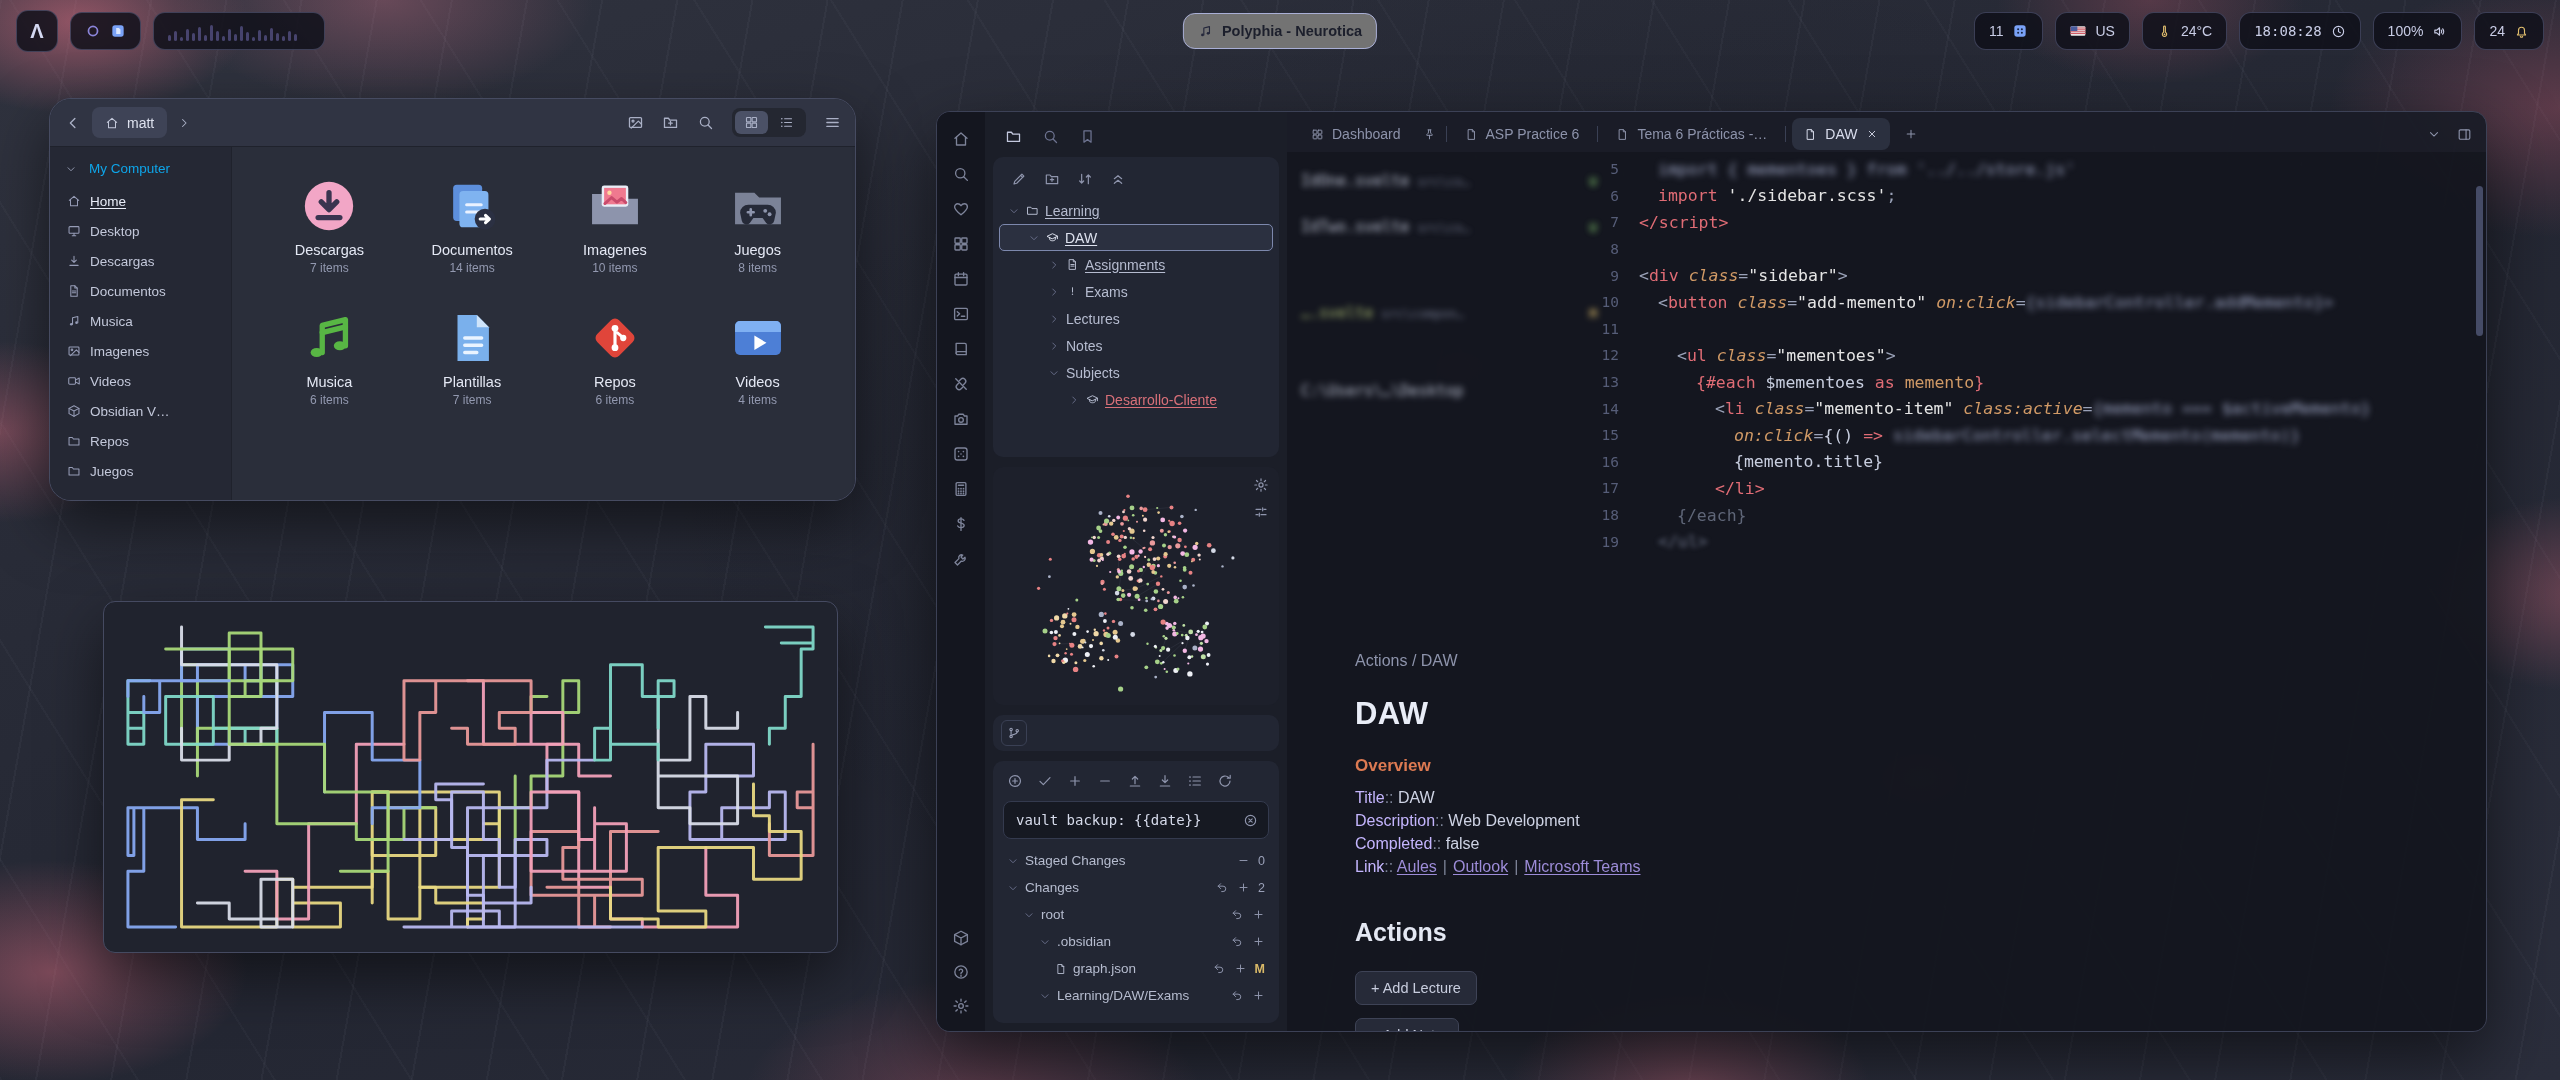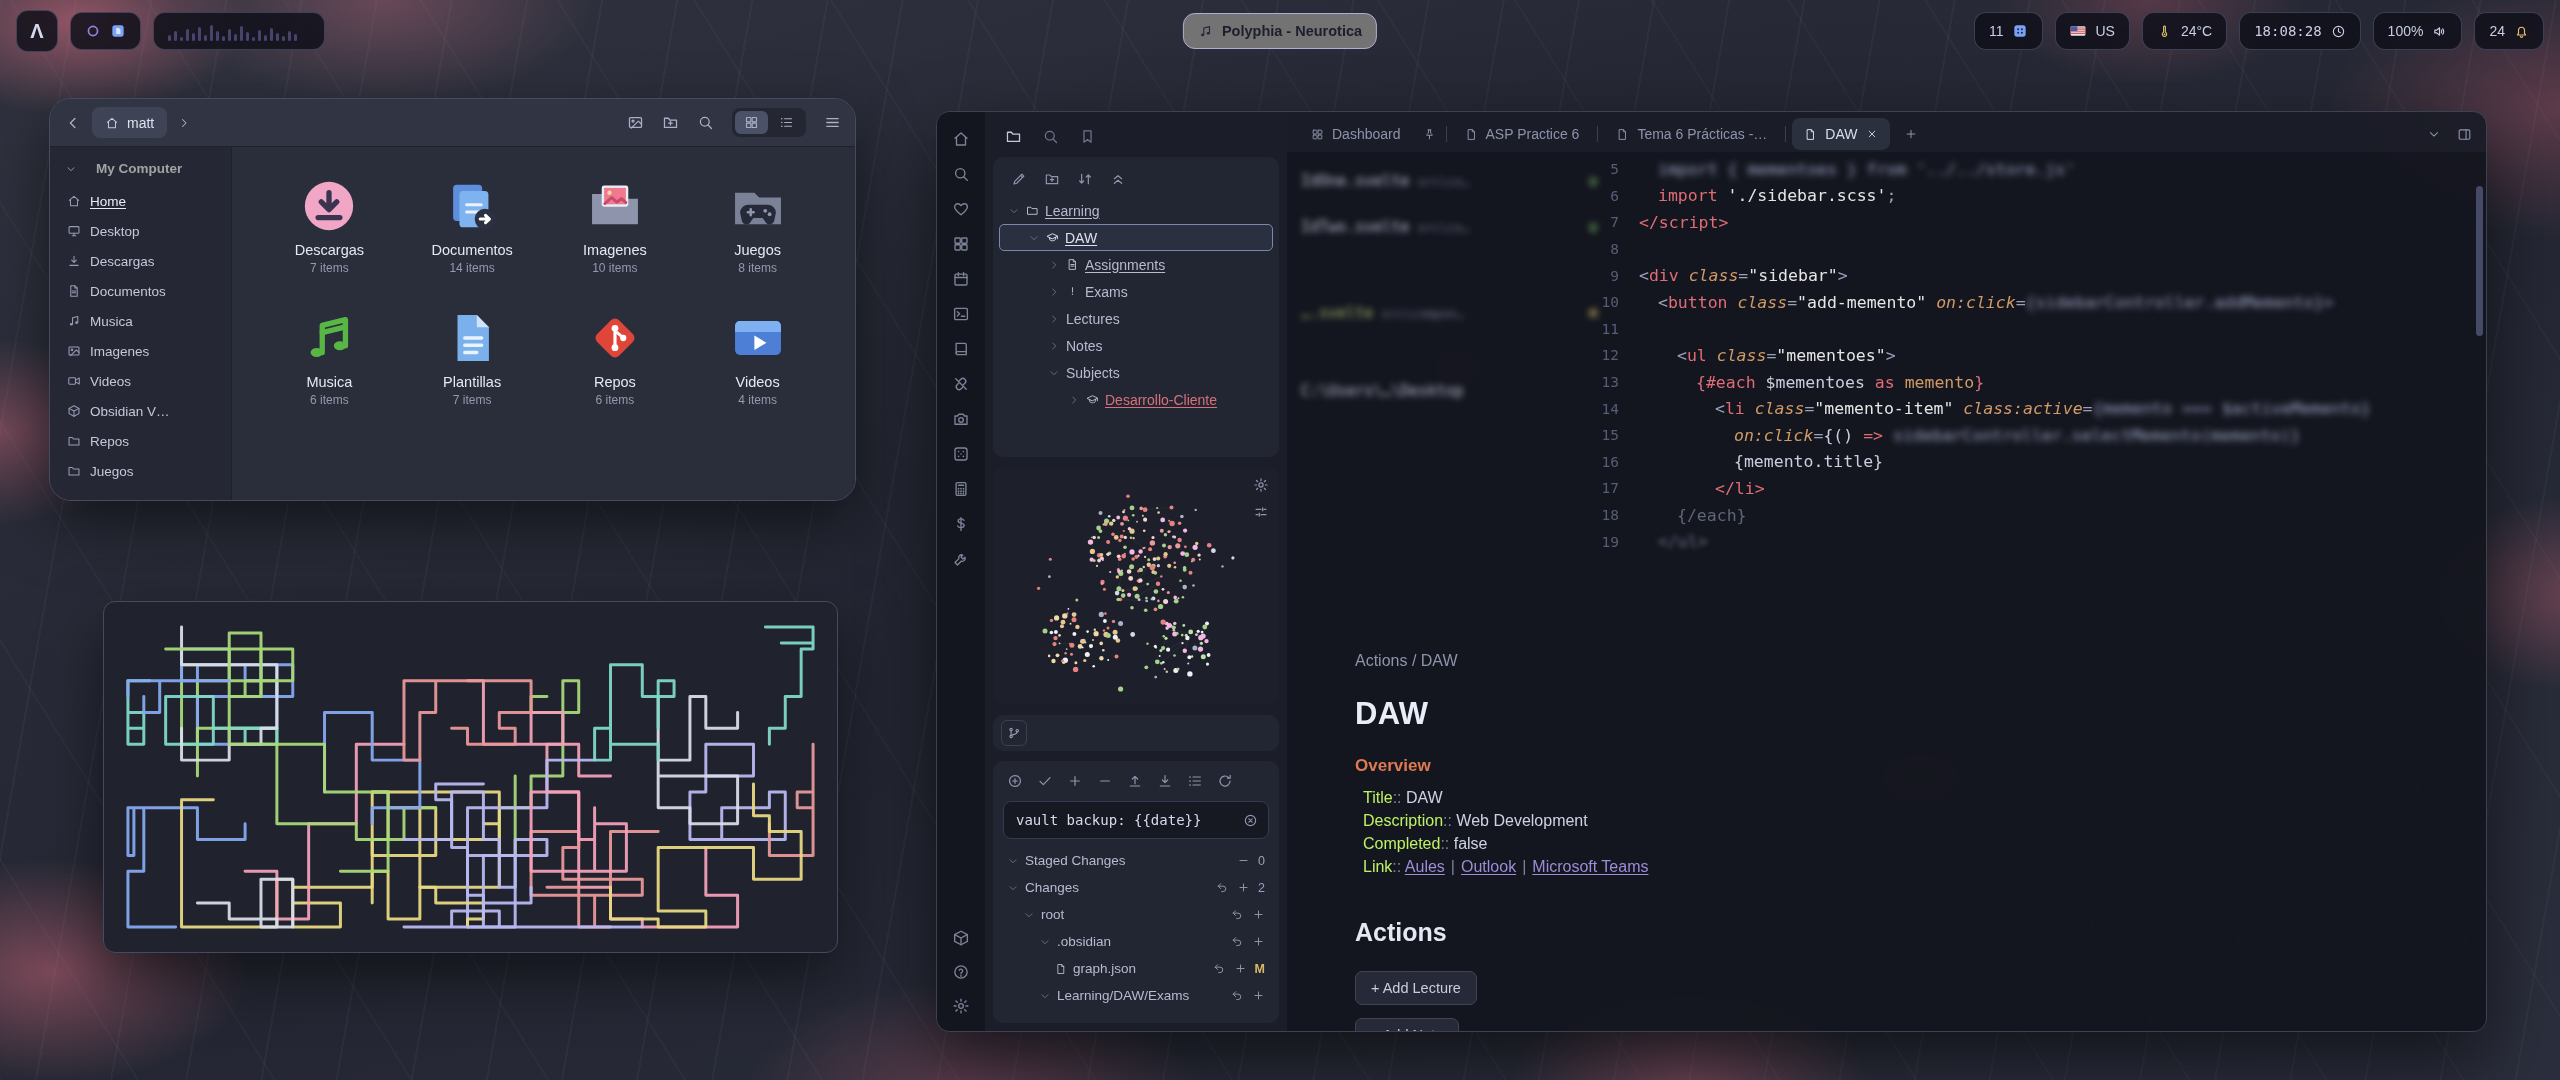--- a/index.html
+++ b/index.html
@@ -65,21 +65,21 @@
   .fm-tab{display:flex;align-items:center;gap:8px;height:31px;padding:0 13px;background:#3e4356;
     border-radius:8px;color:#dde1ee;font-size:14px;}
   .fm-tab .ic{color:#c3c8da;}
   .fm-sp{flex:1;}
   .fm-act{display:flex;align-items:center;gap:18px;}
   .fm-seg{display:flex;background:#242731;border-radius:8px;padding:3px;gap:2px;}
   .fm-seg .seg{padding:4px 9px;border-radius:6px;display:flex;align-items:center;}
   .fm-seg .seg.active{background:#4b5166;color:#e0e4f0;}
   .fm-body{flex:1;display:flex;min-height:0;}
   .fm-side{width:182px;background:#252834;border-right:1px solid #1f222c;padding:10px 7px;overflow:hidden;}
-  .fm-side-h{display:flex;align-items:center;gap:19px;color:#a3a3a3;font-size:13.5px;font-weight:bold;
+  .fm-side-h{display:flex;align-items:center;gap:12px;color:#0ea5e9;font-size:13.5px;font-weight:normal;
     padding:4px 8px 10px;}
   .fm-side-h .ic{color:#9aa0b8;}
   .fm-side-item{display:flex;align-items:center;gap:9px;height:30px;padding:0 10px;border-radius:6px;
     color:#c3c8da;font-size:13.5px;}
   .fm-side-item .ic{color:#969cb6;}
   .fm-side-item.active .lab{text-decoration:underline;text-underline-offset:2px;color:#e8ecf8;}
   .fm-grid{flex:1;display:grid;grid-template-columns:repeat(4,1fr);align-content:start;
     row-gap:34px;padding:30px 26px;background:#2a2e3a;}
   .tile{display:flex;flex-direction:column;align-items:center;gap:3px;}
   .tile-ic{width:58px;height:58px;margin-bottom:4px;}
@@ -167,21 +167,21 @@
   .tk-dim{color:#5f6678;}
   .tk-blur{color:#9aa2c0;filter:blur(3.4px);}
   .tk-dimblur{color:#6a7186;filter:blur(2.4px);}
 
   .note{position:absolute;left:68px;top:500px;width:980px;}
   .crumb{font-size:16px;color:#8d93ab;}
   .ntitle{margin:26px 0 0;font-size:31px;color:#e9edf7;font-weight:bold;letter-spacing:.4px;}
   .overview{margin-top:24px;font-size:17px;font-weight:bold;color:#dd7a52;}
   .nfields{margin-top:10px;}
   .nfield{font-size:16px;line-height:23px;color:#c6ccdd;}
-  .fk{color:#bef264;margin-left:8px;}
+  .fk{color:#c4b5fd;}
   .fsep{color:#7d8498;}
   .fv{color:#ced3e4;}
   .nlink{color:#9d8cd8;text-decoration:underline;text-underline-offset:2px;}
   .lsep{color:#7d8498;padding:0 6px;}
   .actions{margin-top:40px;font-size:25px;color:#e4e8f3;font-weight:bold;}
   .nbuttons{margin-top:24px;display:flex;flex-direction:column;gap:13px;align-items:flex-start;}
   .note-btn{display:inline-flex;align-items:center;height:34px;padding:0 15px;background:#262a38;
     border:1px solid #3e4356;border-radius:7px;color:#c8cdde;font-size:14.5px;}
   .ob-scroll{position:absolute;right:3px;top:34px;width:7px;height:150px;background:#454b66;border-radius:4px;}
 </style>

